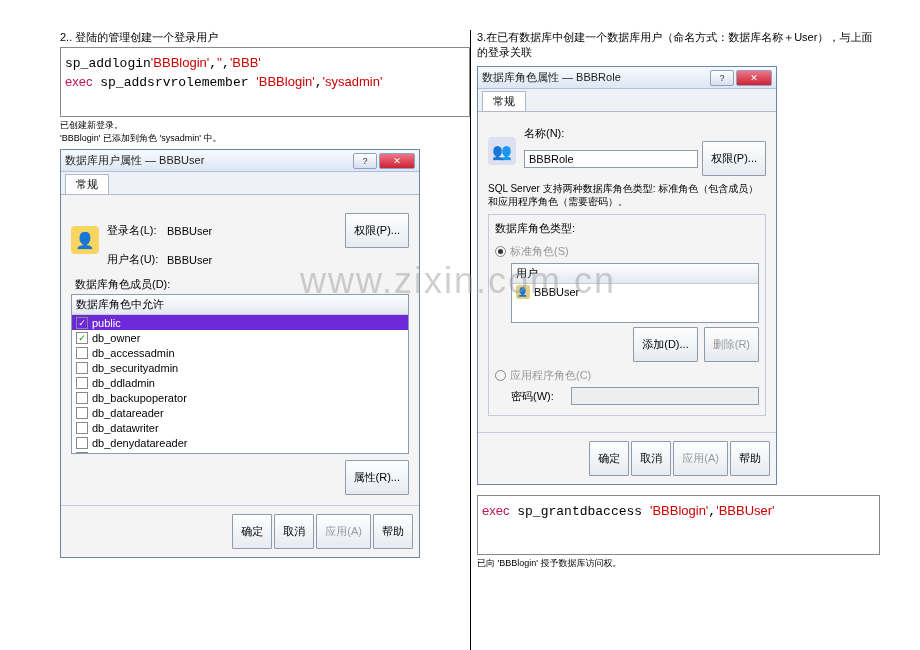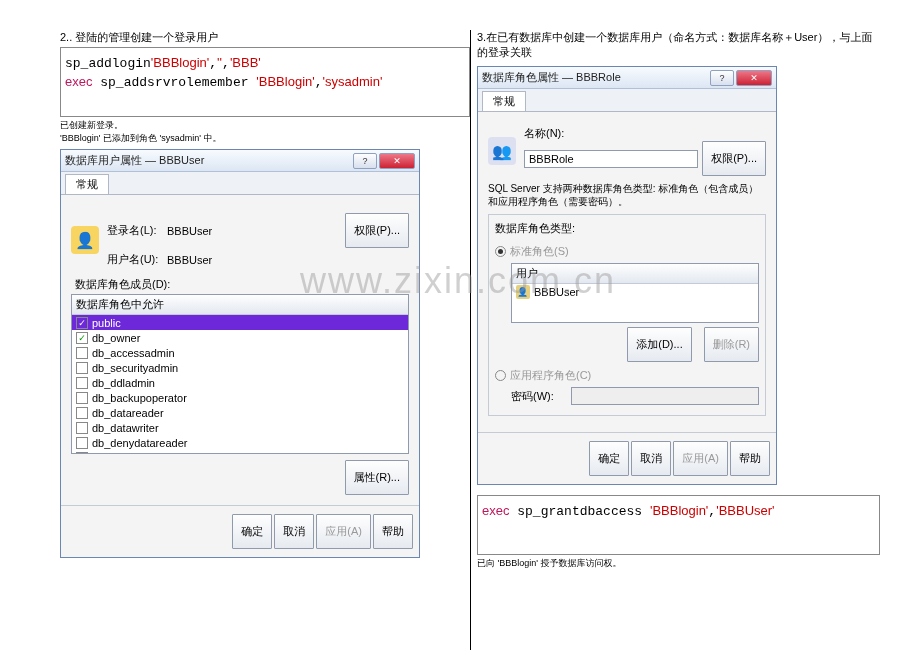--- a/index.html
+++ b/index.html
@@ -179,21 +179,21 @@
               <span class="radio sel"></span>
               <span class="disabled">标准角色(S)</span>
             </div>
           <div class="listbox" style="margin-left:16px; height:60px;">
              <div class="listhead">用户</div>
              <div class="listrow">
                 <span class="smicon">👤</span>
                 <span>BBBUser</span>
               </div>
           </div>
-          <div style="display:flex; justify-content:flex-end; gap:12px; margin:4px 0 6px 16px;">
+          <div style="display:flex; justify-content:flex-end; gap:6px; margin:4px 0 6px 16px;">
             <span class="btn">添加(D)...</span>
             <span class="btn disabled">删除(R)</span>
           </div>
           <div class="row disabled">
               <span class="radio"></span>
               <span>应用程序角色(C)</span>
             </div>
           <div class="row disabled" style="margin-left:16px;">
               <span class="lbl">密码(W):</span>
               <div class="textbox" style="flex:1;background:#eee"></div>

